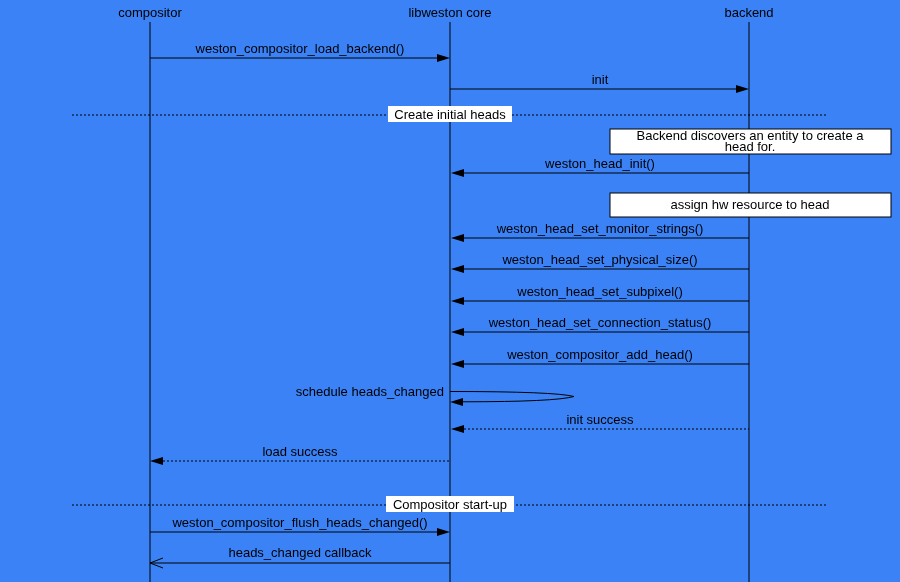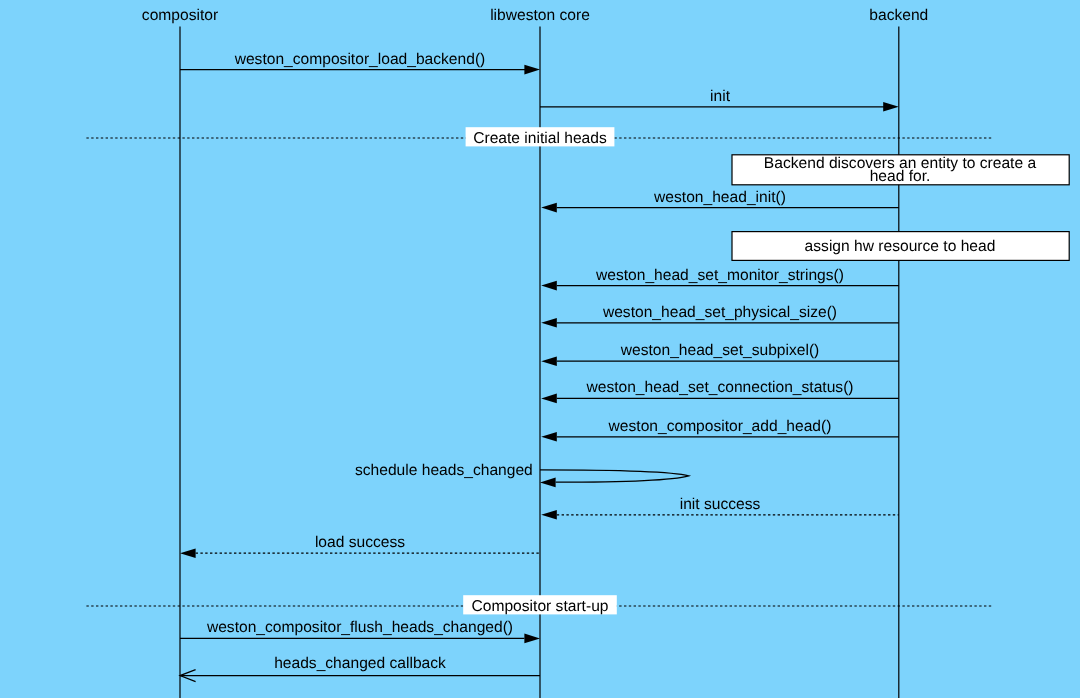--- a/index.html
+++ b/index.html
@@ -1,16 +1,16 @@
 <!DOCTYPE html>
 <html><head>
 <meta charset="utf-8">
 <style>
   html,body{margin:0;padding:0;background:#ffffff;}
-  .stage{width:900px;height:582px;background:#7dd3fc;position:relative;overflow:hidden;
+  .stage{width:900px;height:582px;background:#3b82f6;position:relative;overflow:hidden;
          font-family:"Liberation Sans","DejaVu Sans",sans-serif;}
   svg text{font-family:"Liberation Sans","DejaVu Sans",sans-serif;font-size:13px;fill:#000;}
   .ln{stroke:#000;stroke-width:1;fill:none;}
   .dot{stroke:#000;stroke-width:1;stroke-dasharray:2 2;fill:none;}
   .fillhead{fill:#000;stroke:none;}
   .openhead{fill:none;stroke:#000;stroke-width:1;}
   .notebox{fill:#ffffff;stroke:#000;stroke-width:1;}
   .gapbg{fill:#ffffff;}
   .mid{text-anchor:middle;}
   .end{text-anchor:end;}

